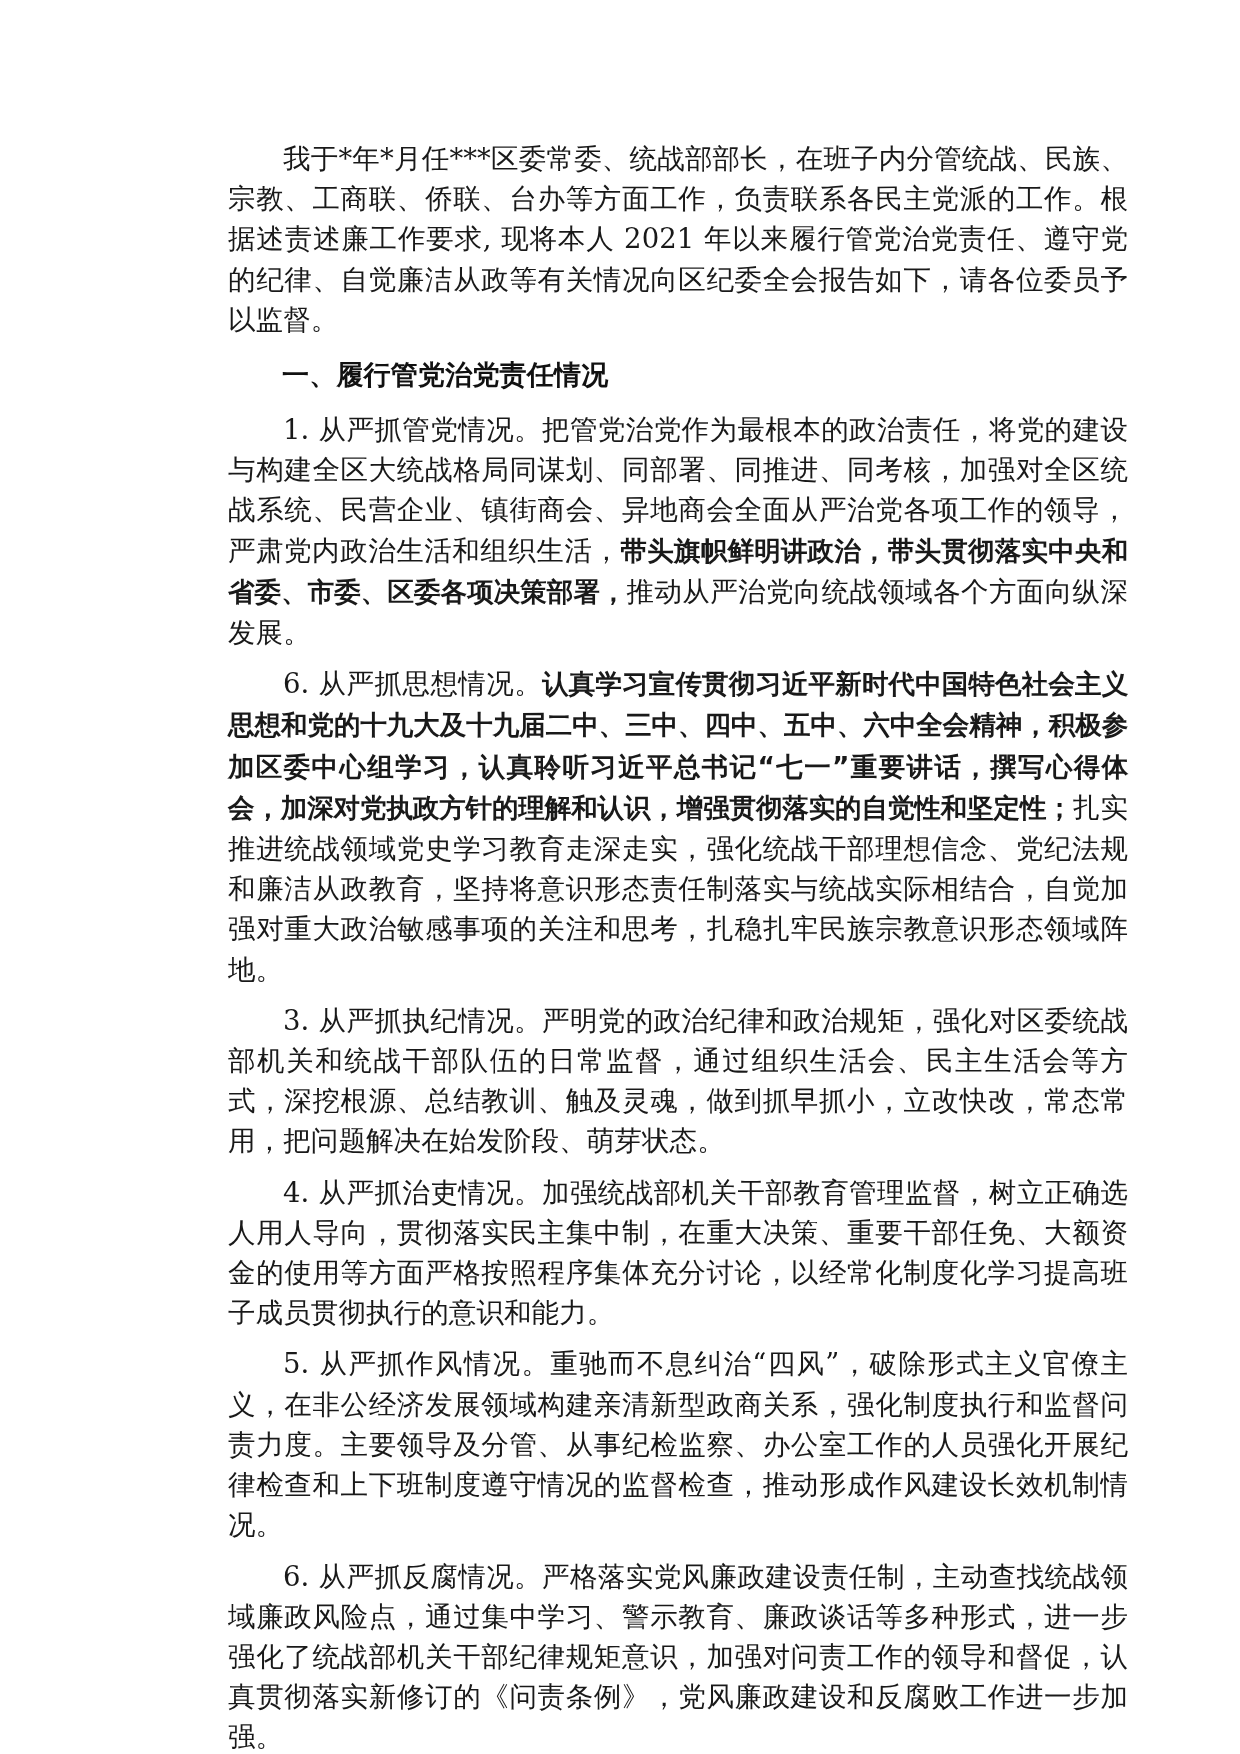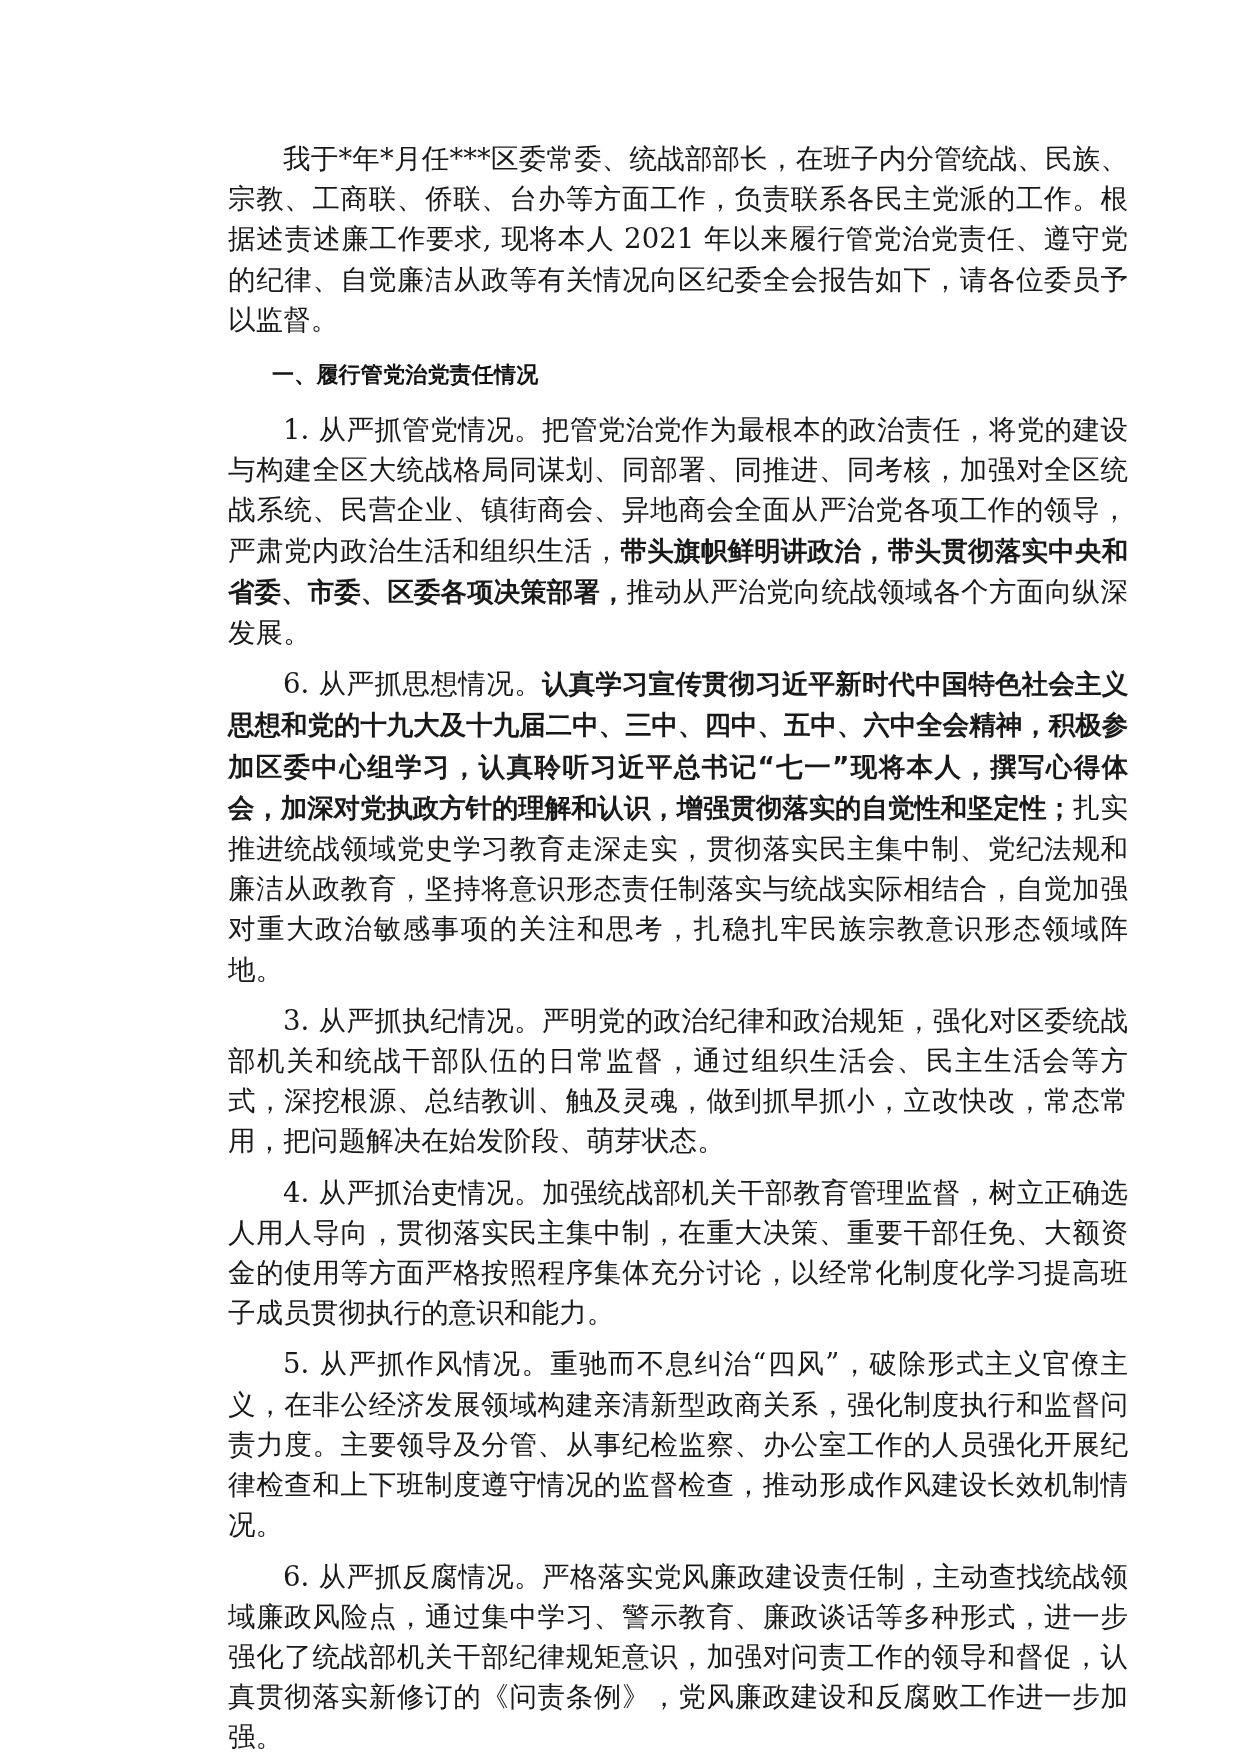--- a/index.html
+++ b/index.html
@@ -47,21 +47,21 @@
   .em {
     font-family: "DejaVu Sans", "Liberation Sans", sans-serif;
     font-weight: bold;
     font-size: 26.5px;
     letter-spacing: -0.2px;
   }
   
   .section-heading {
     font-family: "DejaVu Sans", "Liberation Sans", sans-serif;
     font-weight: bold;
-    font-size: 22px;
+    font-size: 27px;
     line-height: 40px;
     text-indent: 2em;
     margin: 18px 0 14px 0;
     color: #111111;
     letter-spacing: 0.2px;
   }
   .section-heading.first {
     margin-top: 16px;
   }
 </style>
@@ -69,20 +69,20 @@
 <body>
 
 <div class="page">
   <div class="content">
 
     <p class="para"><span>我于*年*月任***区委常委、统战部部长，在班子内分管统战、民族、宗教、工商联、侨联、台办等方面工作，负责联系各民主党派的工作。根据述责述廉工作要求, 现将本人 2021 年以来履行管党治党责任、遵守党的纪律、自觉廉洁从政等有关情况向区纪委全会报告如下，请各位委员予以监督。</span></p>
 
     <h2 class="section-heading first">一、履行管党治党责任情况</h2>
 
     <p class="para"><span>1. 从严抓管党情况。把管党治党作为最根本的政治责任，将党的建设与构建全区大统战格局同谋划、同部署、同推进、同考核，加强对全区统战系统、民营企业、镇街商会、异地商会全面从严治党各项工作的领导，严肃党内政治生活和组织生活，</span><span class="em">带头旗帜鲜明讲政治，带头贯彻落实中央和省委、市委、区委各项决策部署，</span><span>推动从严治党向统战领域各个方面向纵深发展。</span></p>
-    <p class="para"><span>6. 从严抓思想情况。</span><span class="em">认真学习宣传贯彻习近平新时代中国特色社会主义思想和党的十九大及十九届二中、三中、四中、五中、六中全会精神，积极参加区委中心组学习，认真聆听习近平总书记“七一”现将本人，撰写心得体会，加深对党执政方针的理解和认识，增强贯彻落实的自觉性和坚定性；</span><span>扎实推进统战领域党史学习教育走深走实，贯彻落实民主集中制、党纪法规和廉洁从政教育，坚持将意识形态责任制落实与统战实际相结合，自觉加强对重大政治敏感事项的关注和思考，扎稳扎牢民族宗教意识形态领域阵地。</span></p>
+    <p class="para"><span>6. 从严抓思想情况。</span><span class="em">认真学习宣传贯彻习近平新时代中国特色社会主义思想和党的十九大及十九届二中、三中、四中、五中、六中全会精神，积极参加区委中心组学习，认真聆听习近平总书记“七一”重要讲话，撰写心得体会，加深对党执政方针的理解和认识，增强贯彻落实的自觉性和坚定性；</span><span>扎实推进统战领域党史学习教育走深走实，强化统战干部理想信念、党纪法规和廉洁从政教育，坚持将意识形态责任制落实与统战实际相结合，自觉加强对重大政治敏感事项的关注和思考，扎稳扎牢民族宗教意识形态领域阵地。</span></p>
     <p class="para"><span>3. 从严抓执纪情况。严明党的政治纪律和政治规矩，强化对区委统战部机关和统战干部队伍的日常监督，通过组织生活会、民主生活会等方式，深挖根源、总结教训、触及灵魂，做到抓早抓小，立改快改，常态常用，把问题解决在始发阶段、萌芽状态。</span></p>
     <p class="para"><span>4. 从严抓治吏情况。加强统战部机关干部教育管理监督，树立正确选人用人导向，贯彻落实民主集中制，在重大决策、重要干部任免、大额资金的使用等方面严格按照程序集体充分讨论，以经常化制度化学习提高班子成员贯彻执行的意识和能力。</span></p>
     <p class="para"><span>5. 从严抓作风情况。重驰而不息纠治“四风”，破除形式主义官僚主义，在非公经济发展领域构建亲清新型政商关系，强化制度执行和监督问责力度。主要领导及分管、从事纪检监察、办公室工作的人员强化开展纪律检查和上下班制度遵守情况的监督检查，推动形成作风建设长效机制情况。</span></p>
     <p class="para"><span>6. 从严抓反腐情况。严格落实党风廉政建设责任制，主动查找统战领域廉政风险点，通过集中学习、警示教育、廉政谈话等多种形式，进一步强化了统战部机关干部纪律规矩意识，加强对问责工作的领导和督促，认真贯彻落实新修订的《问责条例》，党风廉政建设和反腐败工作进一步加强。</span></p>
 
   </div>
 </div>
 
 </body></html>

